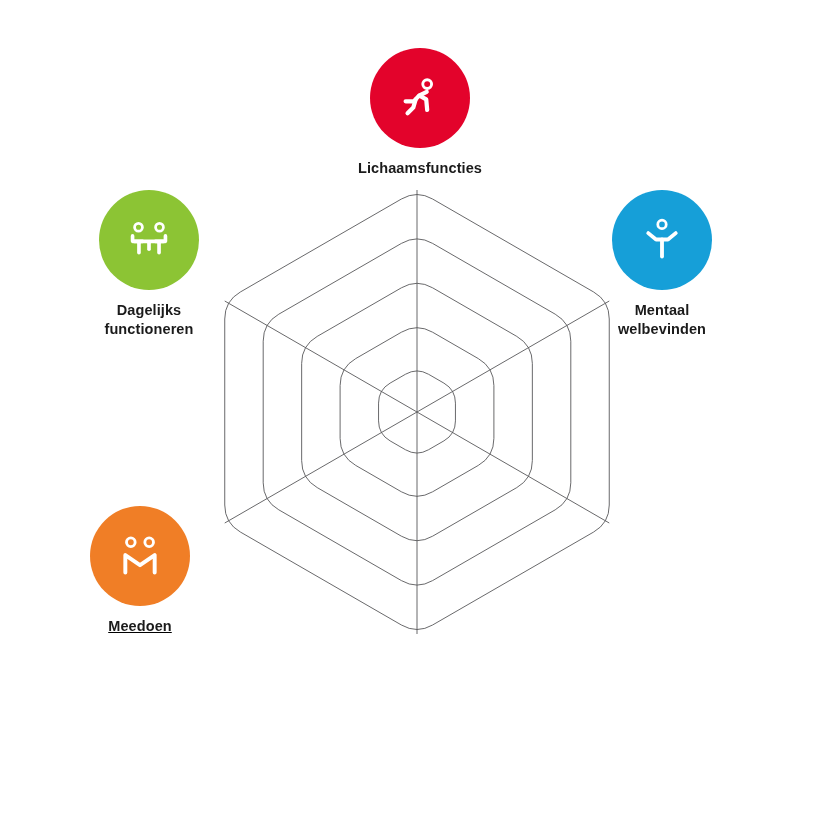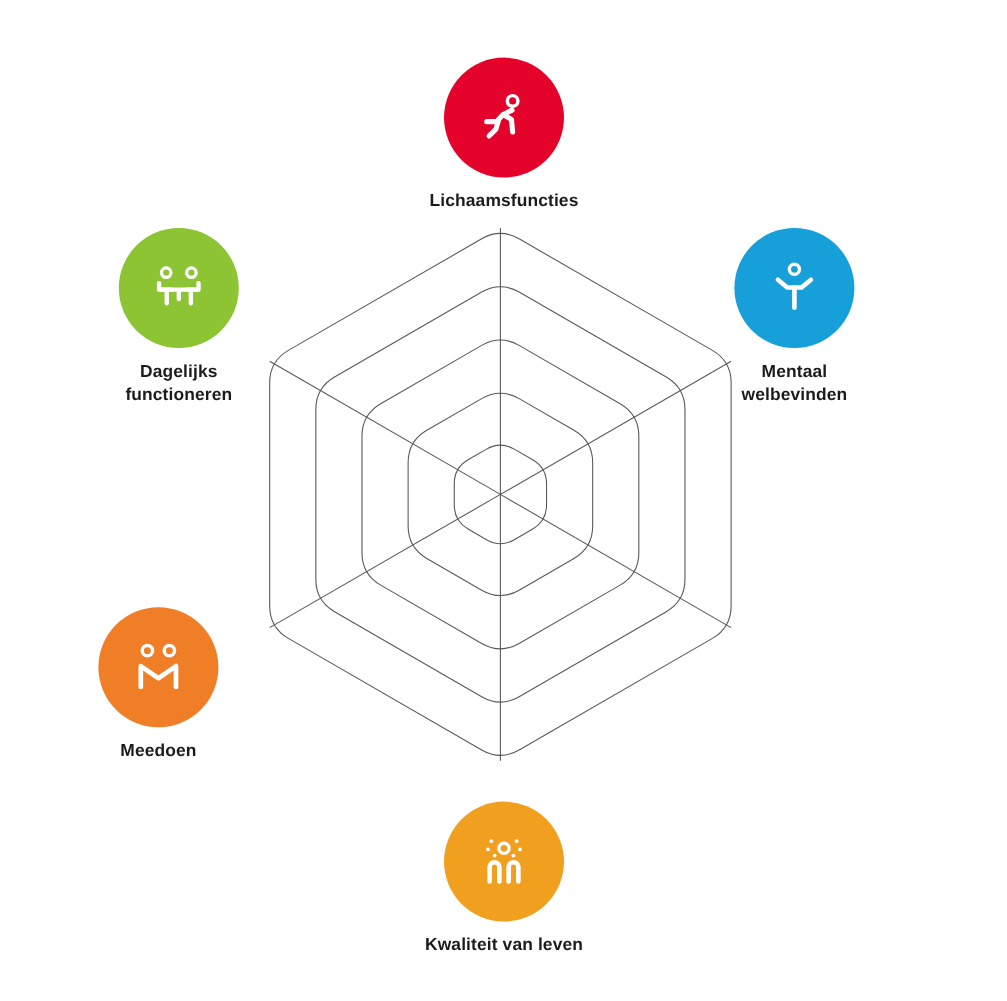--- a/index.html
+++ b/index.html
@@ -65,21 +65,21 @@
     text-align: center;
     letter-spacing: 0.1px;
     white-space: pre-line;
   }
 
   
   .node.top          { left: 420px; top: 48px; }
   .node.upper-right  { left: 662px; top: 190px; }
   .node.lower-right  { left: 683px; top: 506px; }
   .node.bottom       { left: 420px; top: 668px; }
-  .node.lower-left   { left: 132px; top: 506px; }
+  .node.lower-left   { left: 140px; top: 506px; text-decoration: underline; }
   .node.upper-left   { left: 149px; top: 190px; }
 </style>
 </head>
 <body>
 
 <div id="stage">
 
   <svg id="web" viewBox="0 0 839 834">
     <g id="web-rings">
         <path d="M 405.46 374.26 Q 417.00 367.60 428.54 374.26 L 443.92 383.14 Q 455.45 389.80 455.45 403.12 L 455.45 420.88 Q 455.45 434.20 443.92 440.86 L 428.54 449.74 Q 417.00 456.40 405.46 449.74 L 390.08 440.86 Q 378.55 434.20 378.55 420.88 L 378.55 403.12 Q 378.55 389.80 390.08 383.14 Z" fill="none" stroke="#58585a" stroke-width="0.9"></path>
@@ -116,36 +116,20 @@
         <circle cx="24" cy="8" r="4.6" fill="none" stroke="#ffffff" stroke-width="3"></circle>
         <path d="M9 17.5 L17.5 24.5 L24 24.5 L30.5 24.5 L39 17.5" fill="none" stroke="#ffffff" stroke-width="4.2" stroke-linecap="round" stroke-linejoin="round"></path>
         <path d="M24 24.5 L24 43" fill="none" stroke="#ffffff" stroke-width="4.2" stroke-linecap="round"></path>
       </svg>
     </div>
     <div class="node-label">Mentaal
 welbevinden</div>
   </div>
 
 
-  <div class="node bottom">
-    <div class="node-circle" style="background: rgb(240, 160, 30);">
-      <svg width="46" height="46" viewBox="0 0 50 50">
-        <circle cx="25" cy="13" r="4.6" fill="none" stroke="#ffffff" stroke-width="3"></circle>
-        <circle cx="13.5" cy="6.5" r="1.7" fill="#ffffff"></circle>
-        <circle cx="36.5" cy="6.5" r="1.7" fill="#ffffff"></circle>
-        <circle cx="10.5" cy="14" r="1.7" fill="#ffffff"></circle>
-        <circle cx="39.5" cy="14" r="1.7" fill="#ffffff"></circle>
-        <circle cx="16.5" cy="19.5" r="1.7" fill="#ffffff"></circle>
-        <circle cx="33.5" cy="19.5" r="1.7" fill="#ffffff"></circle>
-        <path d="M12 43 L12 30 a4.4 4.4 0 0 1 8.8 0 L20.8 43" fill="none" stroke="#ffffff" stroke-width="4.2" stroke-linecap="round" stroke-linejoin="round"></path>
-        <path d="M29.2 43 L29.2 30 a4.4 4.4 0 0 1 8.8 0 L38 43" fill="none" stroke="#ffffff" stroke-width="4.2" stroke-linecap="round" stroke-linejoin="round"></path>
-      </svg>
-    </div>
-    <div class="node-label">Kwaliteit van leven</div>
-  </div>
 
   <div class="node lower-left">
     <div class="node-circle" style="background: rgb(240, 126, 38);">
       <svg width="44" height="46" viewBox="0 0 48 50">
         <circle cx="14" cy="10" r="4.7" fill="none" stroke="#ffffff" stroke-width="3.1"></circle>
         <circle cx="34" cy="10" r="4.7" fill="none" stroke="#ffffff" stroke-width="3.1"></circle>
         <path d="M8 43 L8 24 L24 35 L40 24 L40 43" fill="none" stroke="#ffffff" stroke-width="4.3" stroke-linecap="round" stroke-linejoin="round"></path>
       </svg>
     </div>
     <div class="node-label">Meedoen</div>

